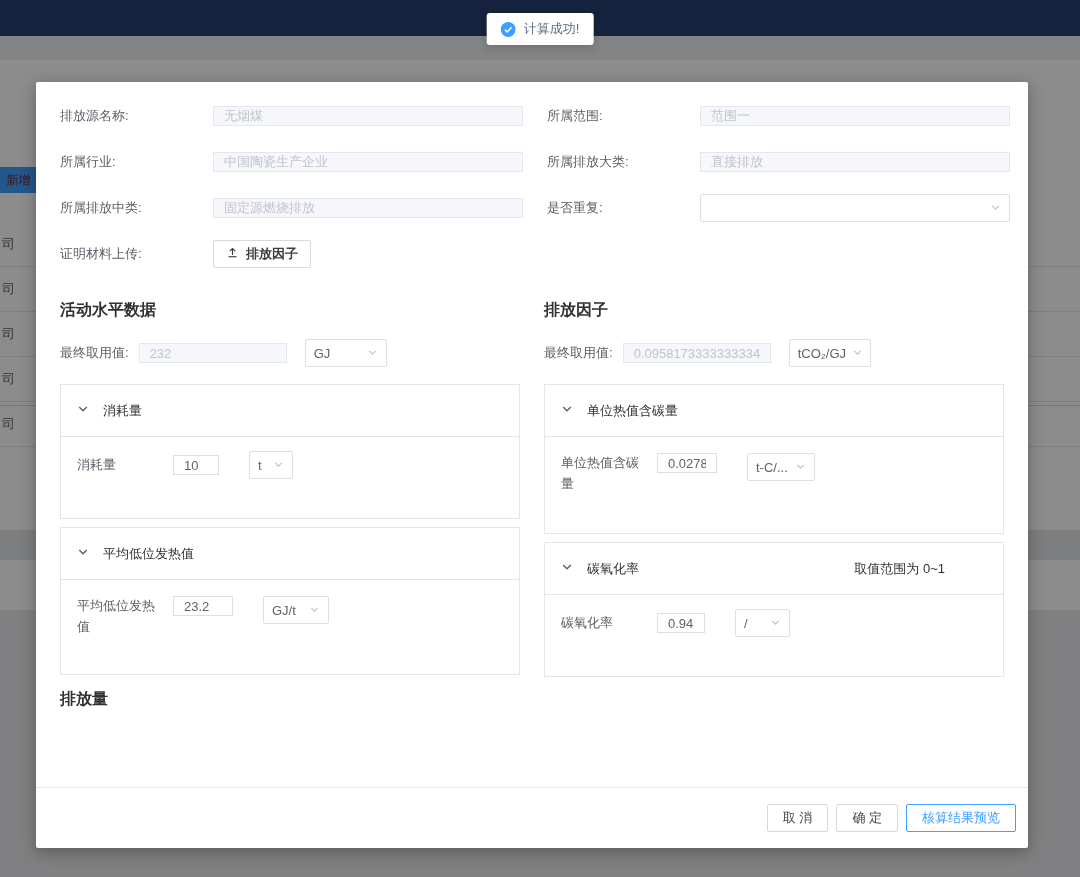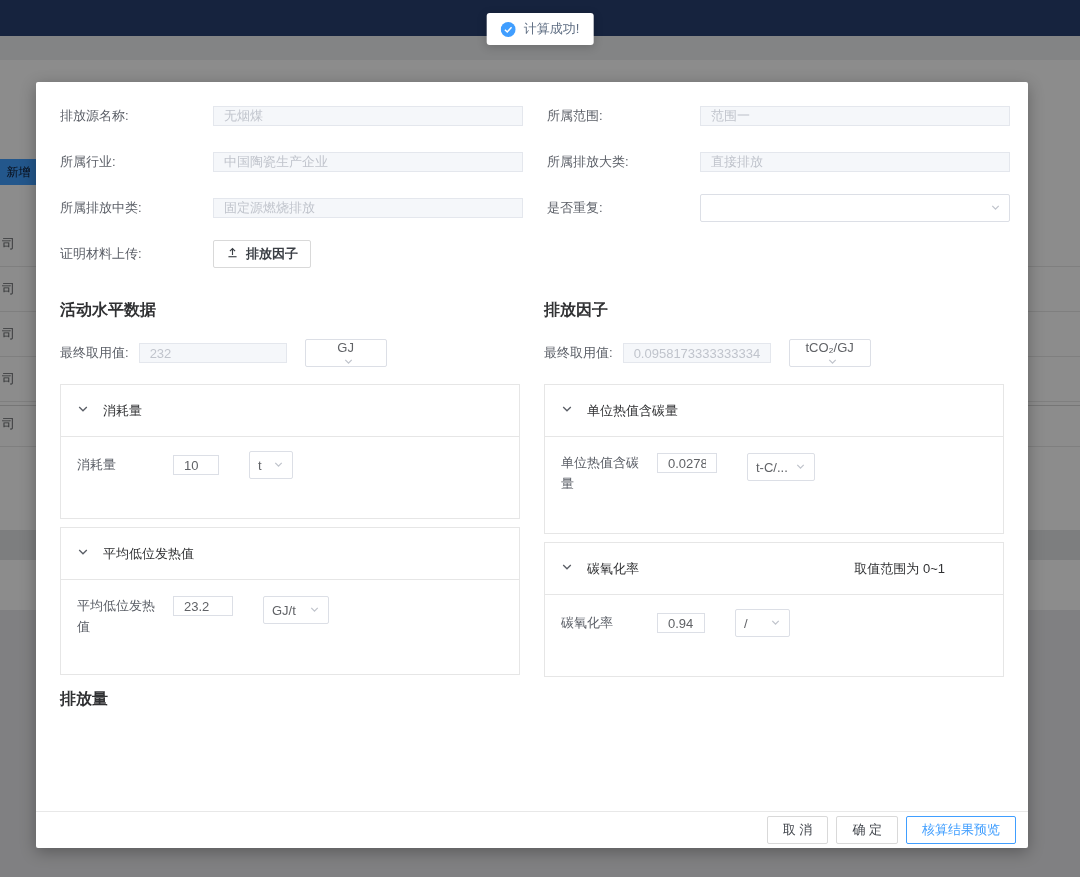--- a/index.html
+++ b/index.html
@@ -2,21 +2,21 @@
 <html lang="zh"><head>
 <meta charset="utf-8">
 <style>
   * { margin:0; padding:0; box-sizing:border-box; }
   html,body { width:1080px; height:877px; overflow:hidden; font-family:"Liberation Sans", sans-serif; background:#fff; position:relative; }
 
   
   .navbar { position:absolute; top:0; left:0; width:1080px; height:36px; background:#16233e; z-index:1; }
   .bg-page { position:absolute; top:36px; left:0; width:1080px; height:841px; background:#fff; z-index:1; }
   .bg-band { position:absolute; top:0; left:0; width:1080px; height:24px; background:#eef0f3; }
-  .bg-add { position:absolute; top:123px; left:0; width:37px; height:26px; background:#409eff; color:#0f172a; font-size:12px; display:flex; align-items:center; justify-content:center; overflow:hidden; white-space:nowrap; border:none; }
+  .bg-add { position:absolute; top:131px; left:0; width:37px; height:26px; background:#409eff; color:#7f1d1d; font-size:12px; display:flex; align-items:center; justify-content:center; overflow:hidden; white-space:nowrap; border:none; }
   .bg-table { position:absolute; top:186px; left:0; width:1080px; }
   .bg-row { height:45px; border-bottom:1px solid #e8e8e8; display:flex; align-items:center; font-size:13px; color:#606266; padding-left:2px; }
   .bg-line { position:absolute; top:369px; left:0; width:1080px; height:1px; background:#d8d8d8; }
   .bg-block-mid { position:absolute; top:494px; left:0; width:1080px; height:30px; background:#e3e5e8; }
   .bg-block-bottom { position:absolute; top:574px; left:0; width:1080px; height:267px; background:#e9eaed; }
   .overlay { position:absolute; top:36px; left:0; width:1080px; height:841px; background:rgba(0,0,0,0.45); z-index:2; }
 
   
   .toast { position:absolute; top:13px; left:50%; transform:translateX(-50%); z-index:5; background:#fff; border-radius:3px; box-shadow:0 2px 10px rgba(0,0,0,0.18); padding:7px 14px; display:flex; align-items:center; gap:8px; font-size:13px; color:#5e6d82; }
   .toast svg { display:block; }
@@ -39,39 +39,39 @@
   .select .chev { flex:0 0 auto; margin-left:6px; }
   .upload-btn { height:28px; border:1px solid #d9d9d9; border-radius:2px; background:#fff; padding:0 12px; font-size:13px; color:#3b3f45; font-weight:bold; display:inline-flex; align-items:center; gap:7px; cursor:pointer; }
 
   
   .columns { display:flex; gap:24px; margin-top:0; }
   .col { flex:1; min-width:0; }
   .section-title { font-size:16px; font-weight:bold; color:#303133; margin:14px 0 18px 0; }
   .final-row { display:flex; align-items:center; margin-bottom:17px; }
   .final-label { font-size:13px; color:#5a5e66; margin-right:10px; white-space:nowrap; }
   .final-input { width:148px; margin-right:18px; }
-  .final-select { width:82px; background:#fff;flex-direction:column; }
+  .final-select { width:82px; background:#fff; }
 
   .panel { border:1px solid #e6e6e6; background:#fff; }
   .panel + .panel { margin-top:8px; }
   .panel-header { height:52px; display:flex; align-items:center; padding:0 16px; border-bottom:1px solid #e6e6e6; font-size:13px; color:#303133; cursor:pointer; }
   .panel-header .chev-dark { margin-right:14px; }
   .panel-note { margin-left:auto; margin-right:42px; font-size:13px; color:#303133; }
   .panel-body { padding:14px 16px; display:flex; align-items:center; }
   .cb-label { width:80px; flex:0 0 80px; font-size:13px; color:#5a5e66; line-height:1.6; margin-right:16px; }
   .ml30 { margin-left:30px; }
   .w46 { width:46px; } .w48 { width:48px; } .w60 { width:60px; }
   .sw44 { width:44px; } .sw55 { width:55px; } .sw66 { width:66px; } .sw68 { width:68px; }
   .h135 { height:135px; } .h148 { height:148px; } .h150 { height:150px; } .h135b { height:135px; }
   .pb-top { align-items:flex-start; padding-top:16px; }
 
   .emission-title { font-size:16px; font-weight:bold; color:#303133; margin:12px 0 10px 0; }
   .emission-input { width:222px; }
 
-  .modal-footer { margin-top:auto; flex:0 0 37px; border-top:1px solid #e8e8e8; display:flex; align-items:center; justify-content:flex-end; gap:8px; padding:4px 12px; }
+  .modal-footer { margin-top:auto; flex:0 0 37px; border-top:1px solid #e8e8e8; display:flex; align-items:center; justify-content:flex-end; gap:8px; padding:16px 12px; }
   .btn { height:28px; padding:0 15px; border:1px solid #d9d9d9; border-radius:2px; background:#fff; font-size:13px; color:#42464d; cursor:pointer; font-family:"Liberation Sans", sans-serif; }
   .btn-outline-primary { border-color:#409eff; color:#409eff;font-family:Liberation Serif, serif; }
 </style>
 </head>
 <body>
 
 <div class="navbar"></div>
 <div class="bg-page">
   <div class="bg-band"></div>
   <button class="bg-add">新增</button>

